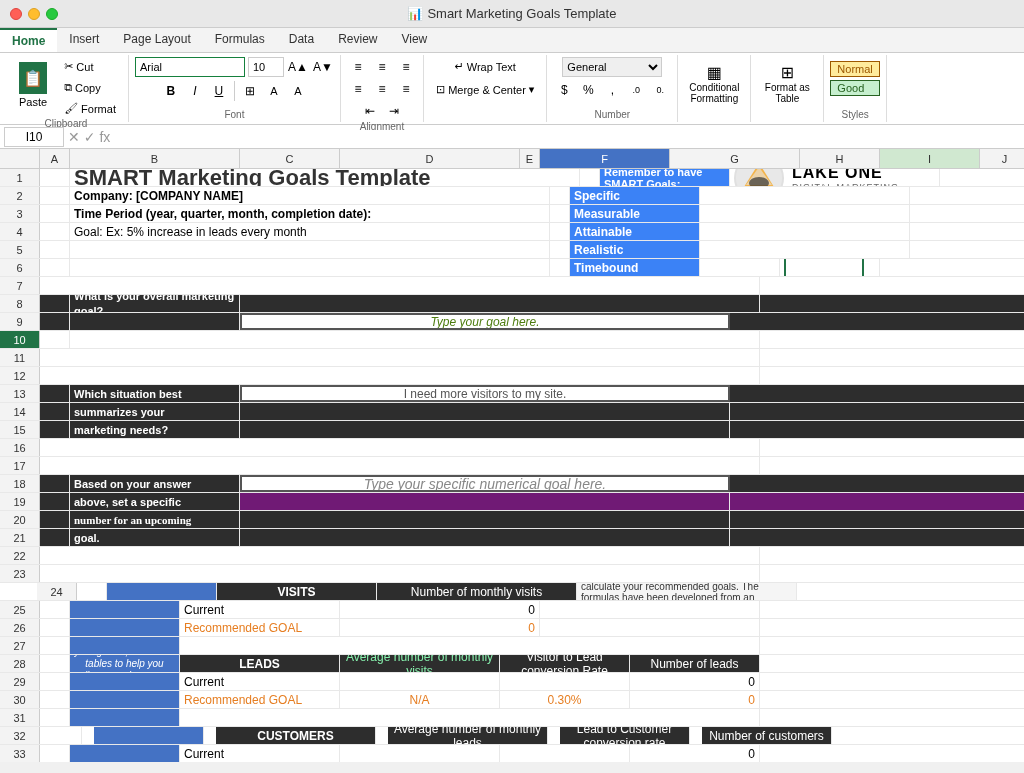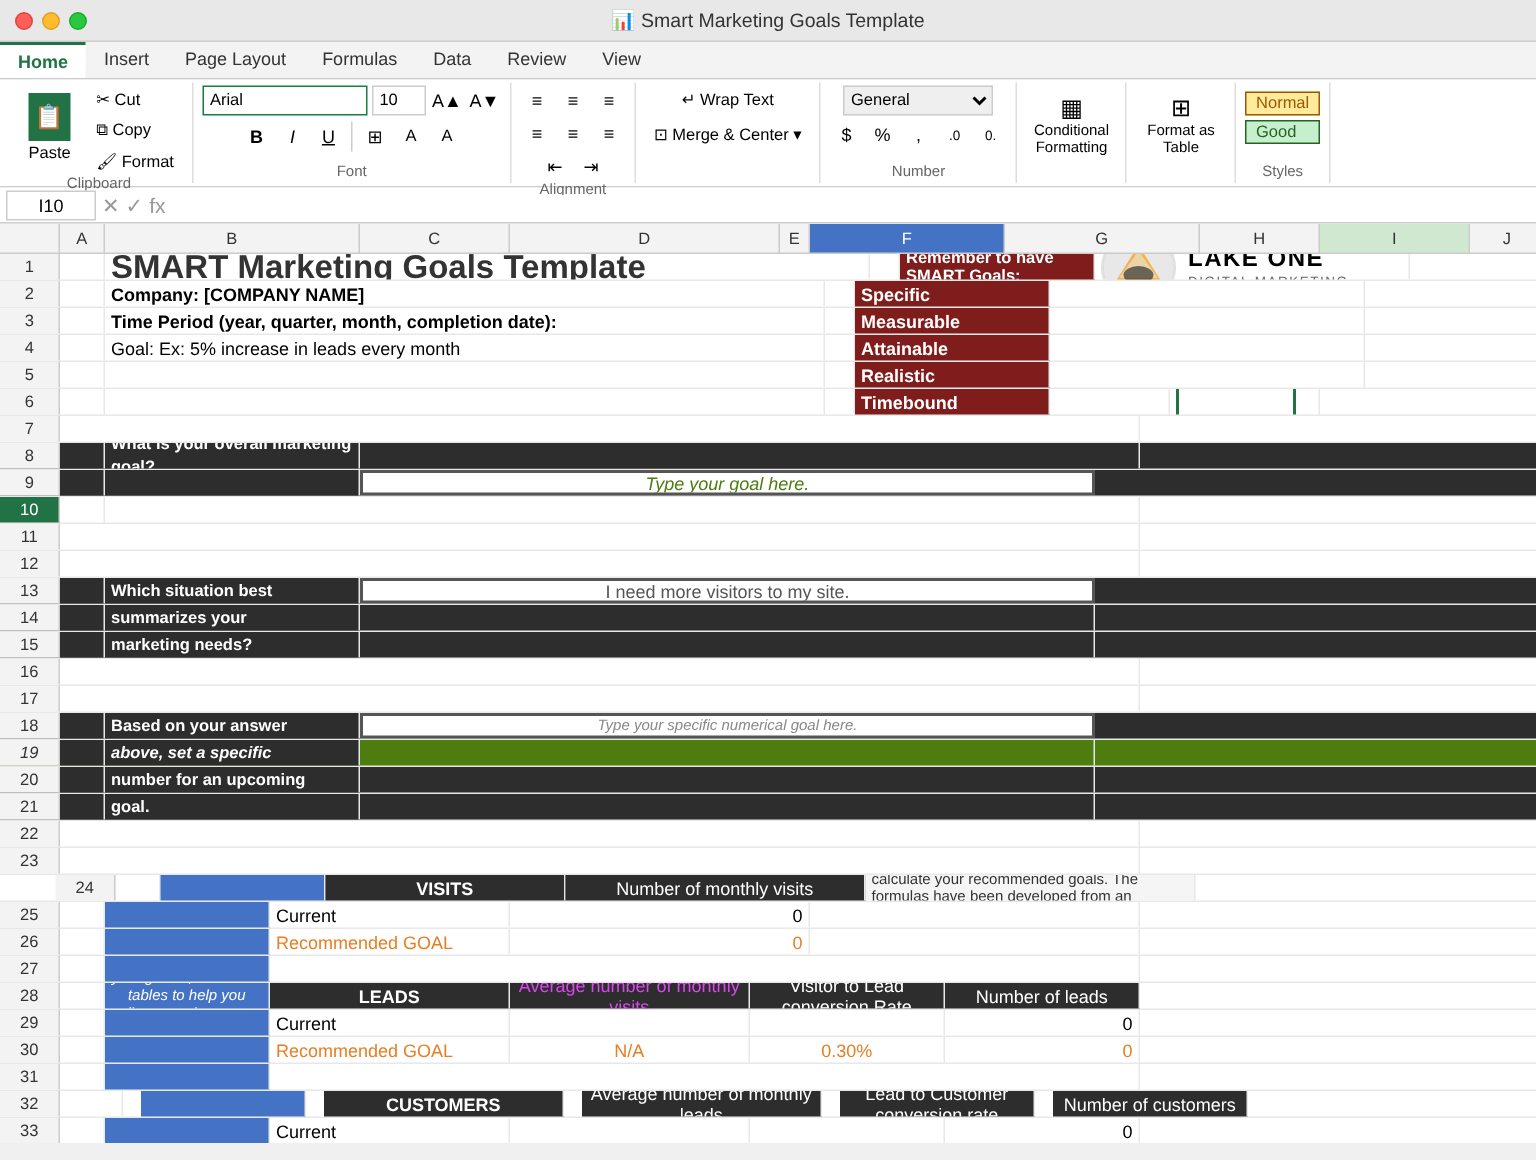--- a/index.html
+++ b/index.html
@@ -216,21 +216,21 @@
     .row-num.selected { background: #217346; color: white; }
     .cell {
       border-right: 1px solid #e8e8e8;
       padding: 2px 4px;
       font-size: 12px;
       display: flex;
       align-items: center;
       overflow: hidden;
     }
     .cell.dark-bg { background: #2d2d2d; color: white; font-weight: bold; }
-    .cell.blue-bg { background: #7f1d1d; color: white; font-weight: bold; }
+    .cell.blue-bg { background: #3b82f6; color: white; font-weight: bold; }
     .cell.orange-text { color: #e67e22; }
     .cell.centered { justify-content: center; text-align: center; }
     .cell.right-aligned { justify-content: flex-end; }
 
     
     .merged-title {
       font-size: 22px;
       font-weight: bold;
       color: #333;
     }
@@ -590,33 +590,33 @@
   <div class="spreadsheet-row" style="height:18px;">
     <div class="row-num">17</div>
     <div class="cell" style="width:720px;"></div>
   </div>
 
   <div class="spreadsheet-row" style="height:20px;background:#2d2d2d;">
     <div class="row-num">18</div>
     <div class="cell dark-bg" style="width:30px;"></div>
     <div class="cell dark-bg" style="width:170px;font-weight:bold;color:white;font-size:11px;">Based on your answer</div>
     <div class="cell" style="width:490px;border:2px solid #555;background:white;">
-      <div style="flex:1;display:flex;align-items:center;justify-content:center;color:#888;font-style:italic;font-size:10px;">Type your specific numerical goal here.</div>
-    </div>
-  </div>
-  <div class="spreadsheet-row" style="height:20px;background:#4d7c0f;font-style:italic;">
+      <div style="flex:1;display:flex;align-items:center;justify-content:center;color:#888;font-style:italic;font-size:14px;">Type your specific numerical goal here.</div>
+    </div>
+  </div>
+  <div class="spreadsheet-row" style="height:20px;background:#701a75;">
     <div class="row-num">19</div>
     <div class="cell dark-bg" style="width:30px;"></div>
     <div class="cell dark-bg" style="width:170px;font-weight:bold;color:white;font-size:11px;">above, set a specific</div>
     <div class="cell" style="width:490px;"></div>
   </div>
   <div class="spreadsheet-row" style="height:20px;background:#2d2d2d;">
     <div class="row-num">20</div>
     <div class="cell dark-bg" style="width:30px;"></div>
-    <div class="cell dark-bg" style="width:170px;font-weight:bold;color:white;font-size:11px;">number for an upcoming</div>
+    <div class="cell dark-bg" style="width:170px;font-weight:bold;color:white;font-size:11px;font-family:Liberation Serif, serif;">number for an upcoming</div>
     <div class="cell" style="width:490px;"></div>
   </div>
   <div class="spreadsheet-row" style="height:20px;background:#2d2d2d;">
     <div class="row-num">21</div>
     <div class="cell dark-bg" style="width:30px;"></div>
     <div class="cell dark-bg" style="width:170px;font-weight:bold;color:white;font-size:11px;">goal.</div>
     <div class="cell" style="width:490px;"></div>
   </div>
   <div class="spreadsheet-row" style="height:18px;">
     <div class="row-num">22</div>
@@ -662,21 +662,21 @@
     <div class="cell" style="width:580px;"></div>
   </div>
 
   <div class="spreadsheet-row" style="height:22px;">
     <div class="row-num">28</div>
     <div class="cell" style="width:30px;"></div>
     <div class="cell" style="width:110px;background:#4472c4;color:white;font-size:11px;text-align:center;font-style:italic;">
       <span style="font-size:10px;line-height:1.2;display:block;">If you are unsure what your goal is, use these tables to help you discover where you need to grow most.</span>
     </div>
     <div class="cell centered" style="width:160px;background:#2d2d2d;color:white;font-weight:bold;">LEADS</div>
-    <div class="cell centered" style="width:160px;background:#2d2d2d;color:#d946ef;">Average number of monthly visits</div>
+    <div class="cell centered" style="width:160px;background:#2d2d2d;color:#86efac;">Average number of monthly visits</div>
     <div class="cell centered" style="width:130px;background:#2d2d2d;color:white;">Visitor to Lead conversion Rate</div>
     <div class="cell centered" style="width:130px;background:#2d2d2d;color:white;">Number of leads</div>
   </div>
 
   <div class="spreadsheet-row" style="height:18px;">
     <div class="row-num">29</div>
     <div class="cell" style="width:30px;"></div>
     <div class="cell" style="width:110px;background:#4472c4;"></div>
     <div class="cell" style="width:160px;">Current</div>
     <div class="cell" style="width:160px;"></div>

